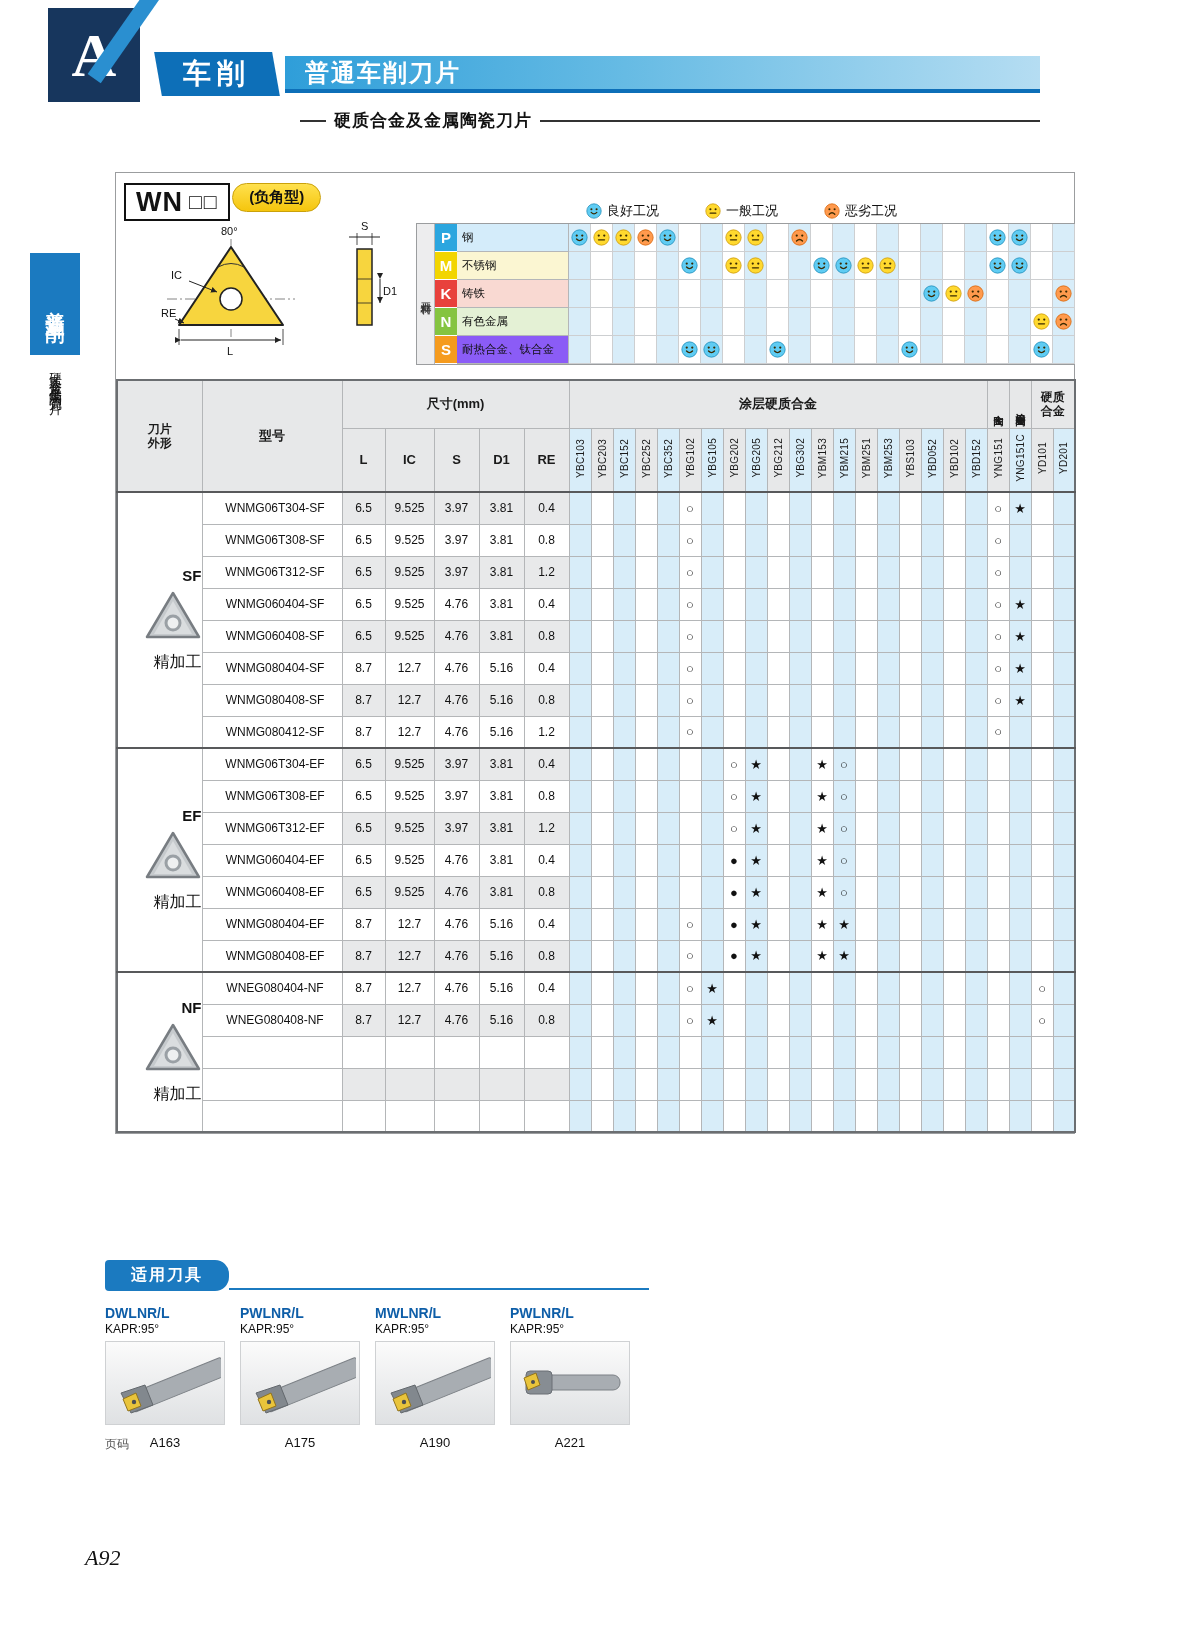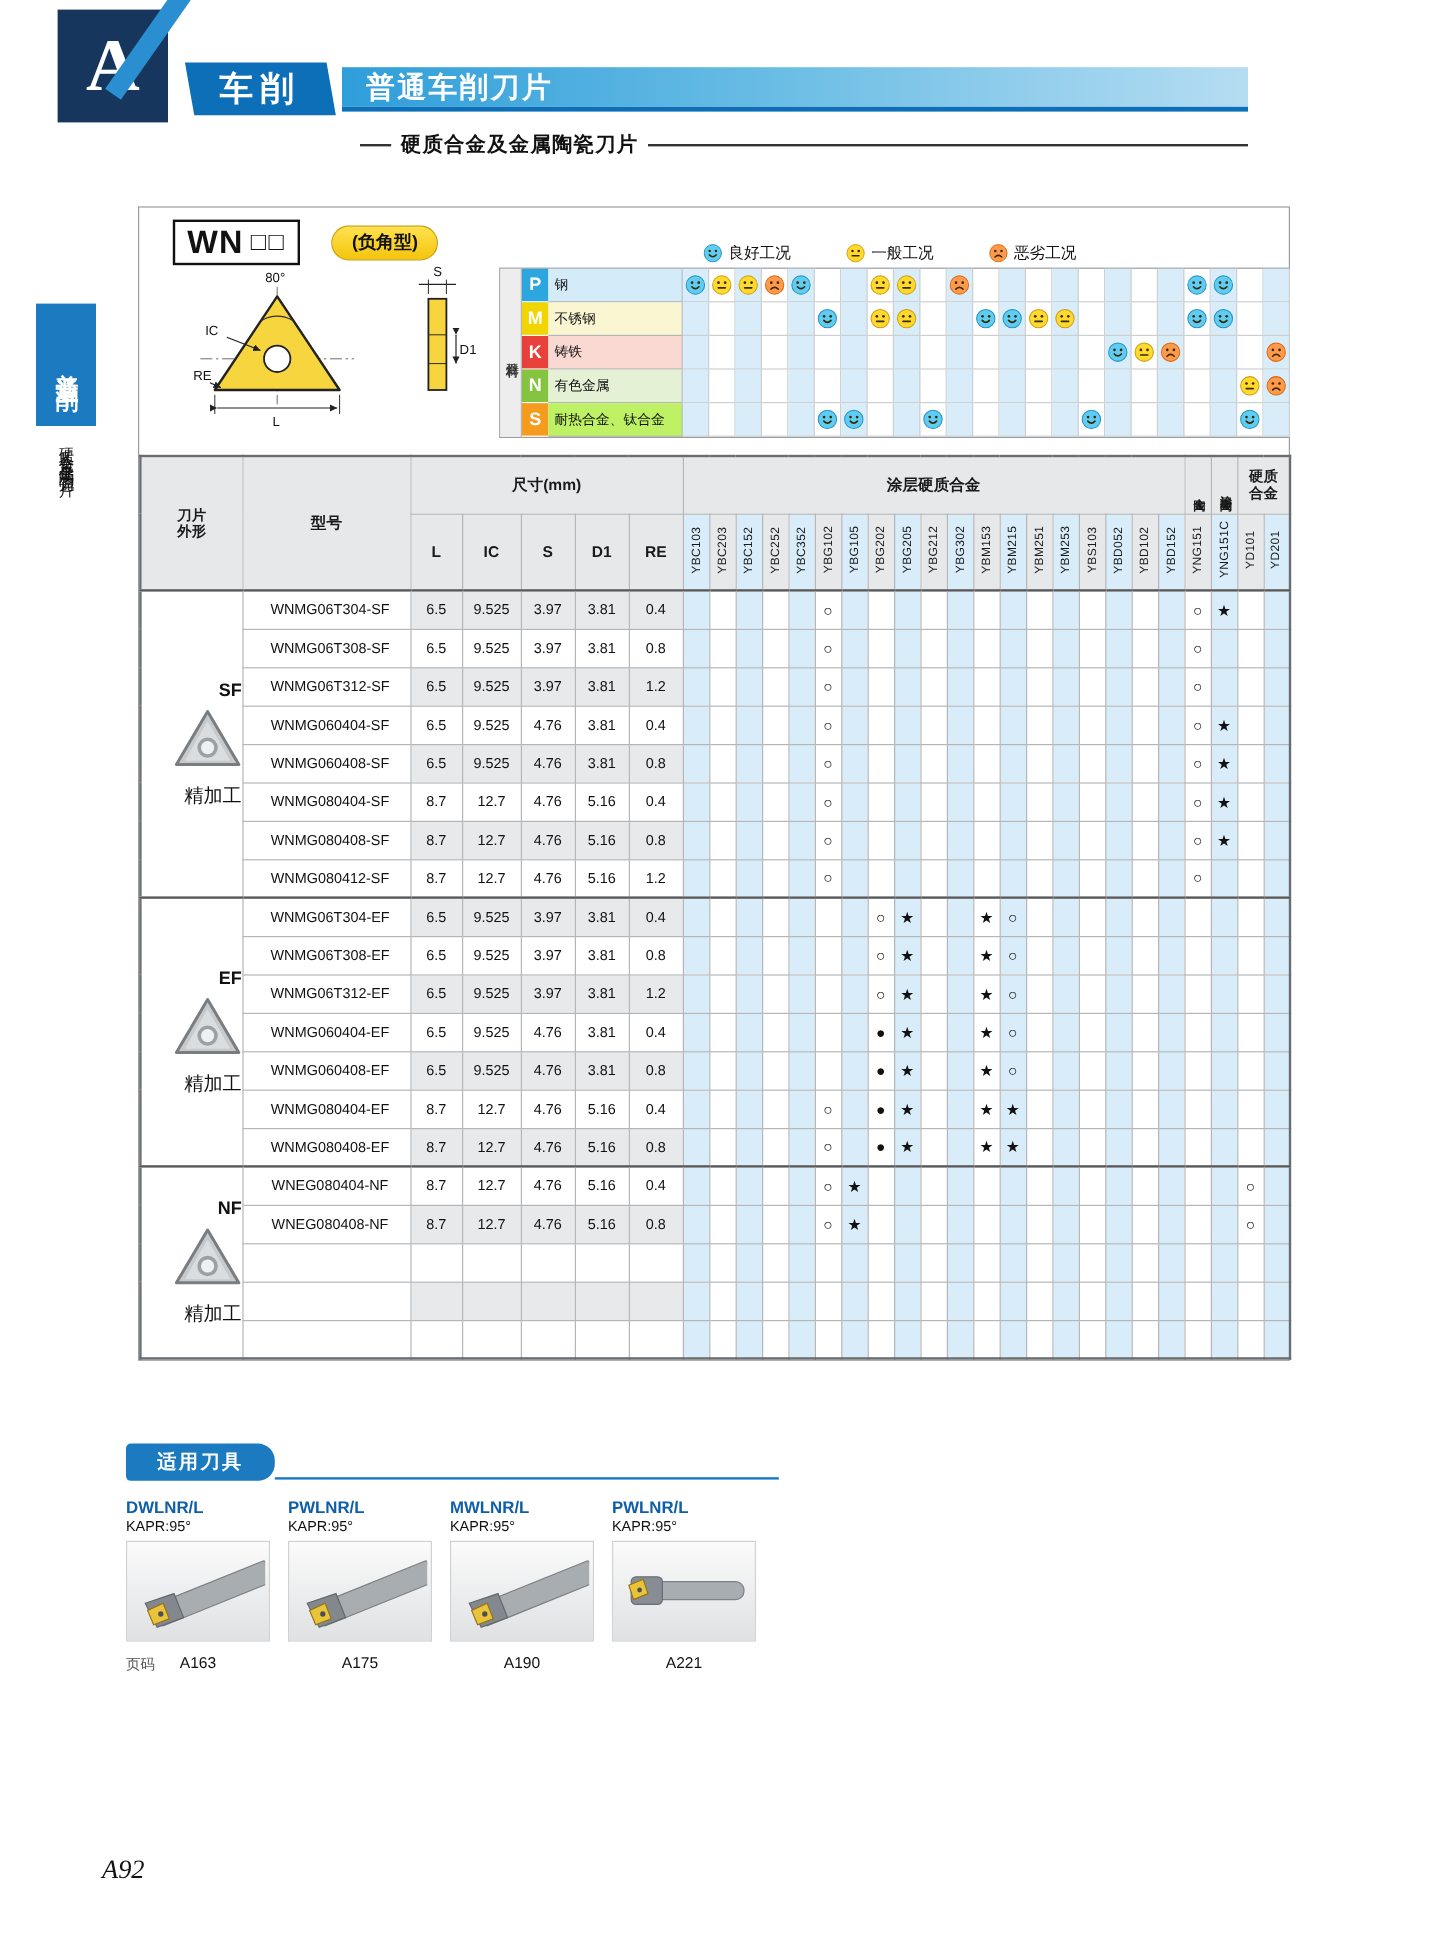--- a/index.html
+++ b/index.html
@@ -19,21 +19,21 @@
 
   
   .side-tab{position:absolute;left:30px;top:253px;width:50px;height:102px;background:#1b7ac0;display:flex;align-items:center;justify-content:center}
   .side-tab span{writing-mode:vertical-rl;text-orientation:upright;color:#fff;font-weight:bold;font-size:19px;letter-spacing:4px}
   .side-label{position:absolute;left:30px;top:362px;width:50px;display:flex;justify-content:center}
   .side-label span{writing-mode:vertical-rl;text-orientation:upright;font-size:13px;letter-spacing:3px;color:#111}
 
   
   .content-box{position:absolute;left:115px;top:172px;width:960px;border:1px solid #9b9d9f;background:#fff}
   .top-section{position:relative;height:206px}
-  .wn-line{position:absolute;left:28px;top:10px;display:flex;align-items:center;gap:26px}
+  .wn-line{position:absolute;left:8px;top:10px;display:flex;align-items:flex-start;gap:2px}
   .wn-box{border:2px solid #111;background:#fff;height:38px;display:flex;align-items:center;padding:0 10px;font-weight:bold}
   .wn-box .code{font-size:27px;letter-spacing:1px}
   .wn-squares{font-size:21px;margin-left:6px;letter-spacing:2px}
   .type-pill{background:linear-gradient(#ffe14e,#f5c50d);border:1px solid #caa10a;border-radius:15px;padding:4px 16px;font-weight:bold;font-size:15px}
   .diagram{position:absolute;left:45px;top:46px;width:240px;height:154px}
   .diagram text{font-size:11px;fill:#111;font-family:"Liberation Sans",sans-serif}
 
   
   .cond{position:absolute;left:300px;top:26px;width:658px}
   .cond-legend{display:flex;gap:46px;padding-left:170px;align-items:center;height:24px;font-size:13px}
@@ -64,21 +64,21 @@
   .model-cell{font-weight:normal;font-size:12px;text-align:center;padding-left:6px;background:#fff;white-space:nowrap}
   .dim-cell{font-size:12px;text-align:center;background:#fff}
   .dim-cell.alt{background:#e8e9ea}
   .mark-cell{text-align:center;font-size:13px;padding:0;line-height:1}
   .mark-cell.stripe{background:#d8edf9}
   tr.grp-start td{border-top:2px solid #58595b}
   .marks-legend{width:100%;height:26px;display:flex;justify-content:flex-end;gap:40px;align-items:center;font-size:13px;padding-right:10px}
   .ml-sym{margin-right:3px}
 
   
-  .tools{position:absolute;left:105px;top:1203px;width:740px}
+  .tools{position:absolute;left:105px;top:1260px;width:740px}
   .tools-head{display:flex;align-items:flex-end}
   .tools-title{background:#1b7ac0;color:#fff;font-weight:bold;font-size:16px;padding:5px 26px;border-radius:4px 14px 14px 4px;letter-spacing:2px}
   .tools-rule{width:420px;height:2px;background:#1b7ac0;margin-bottom:1px}
   .tools-row{display:flex;gap:15px;margin-top:14px}
   .tool{width:120px}
   .tool-name{color:#0e5ea8;font-weight:bold;font-size:14px}
   .tool-kapr{font-size:12px;margin:1px 0 5px}
   .tool-photo{width:120px;height:84px;border:1px solid #cfd1d3;background:linear-gradient(180deg,#fbfbfb,#dfe1e3);display:flex;align-items:center;justify-content:center}
   .tools-pages{display:flex;gap:15px;margin-top:10px;align-items:center;position:relative}
   .pg-label{position:absolute;left:0;top:1px;font-size:12px;color:#555}
@@ -456,21 +456,21 @@
             </div>
             <div class="cg-cell stripe">
               <svg width="17" height="17" viewBox="0 0 16 16">
                 <circle cx="8" cy="8" r="7.2" fill="#ff9a4d" stroke="#d96a12" stroke-width="0.8"></circle>
                 <circle cx="5.4" cy="6.2" r="1.05" fill="#3a2a00"></circle>
                 <circle cx="10.6" cy="6.2" r="1.05" fill="#3a2a00"></circle>
                 <path d="M5.2 11.2 Q8 8.4 10.8 11.2" fill="none" stroke="#3a2a00" stroke-width="1.3" stroke-linecap="round"></path>
               </svg>
             </div>
             <div class="cg-letter" style="background:#f59b1e">S</div>
-            <div class="cg-name" style="background:#bef264">耐热合金、钛合金</div>
+            <div class="cg-name" style="background:#8b5cf6">耐热合金、钛合金</div>
             <div class="cg-cell stripe"></div>
             <div class="cg-cell"></div>
             <div class="cg-cell stripe"></div>
             <div class="cg-cell"></div>
             <div class="cg-cell stripe"></div>
             <div class="cg-cell">
               <svg width="17" height="17" viewBox="0 0 16 16">
                 <circle cx="8" cy="8" r="7.2" fill="#5fccf3" stroke="#2892bd" stroke-width="0.8"></circle>
                 <circle cx="5.4" cy="6.2" r="1.05" fill="#3a2a00"></circle>
                 <circle cx="10.6" cy="6.2" r="1.05" fill="#3a2a00"></circle>

